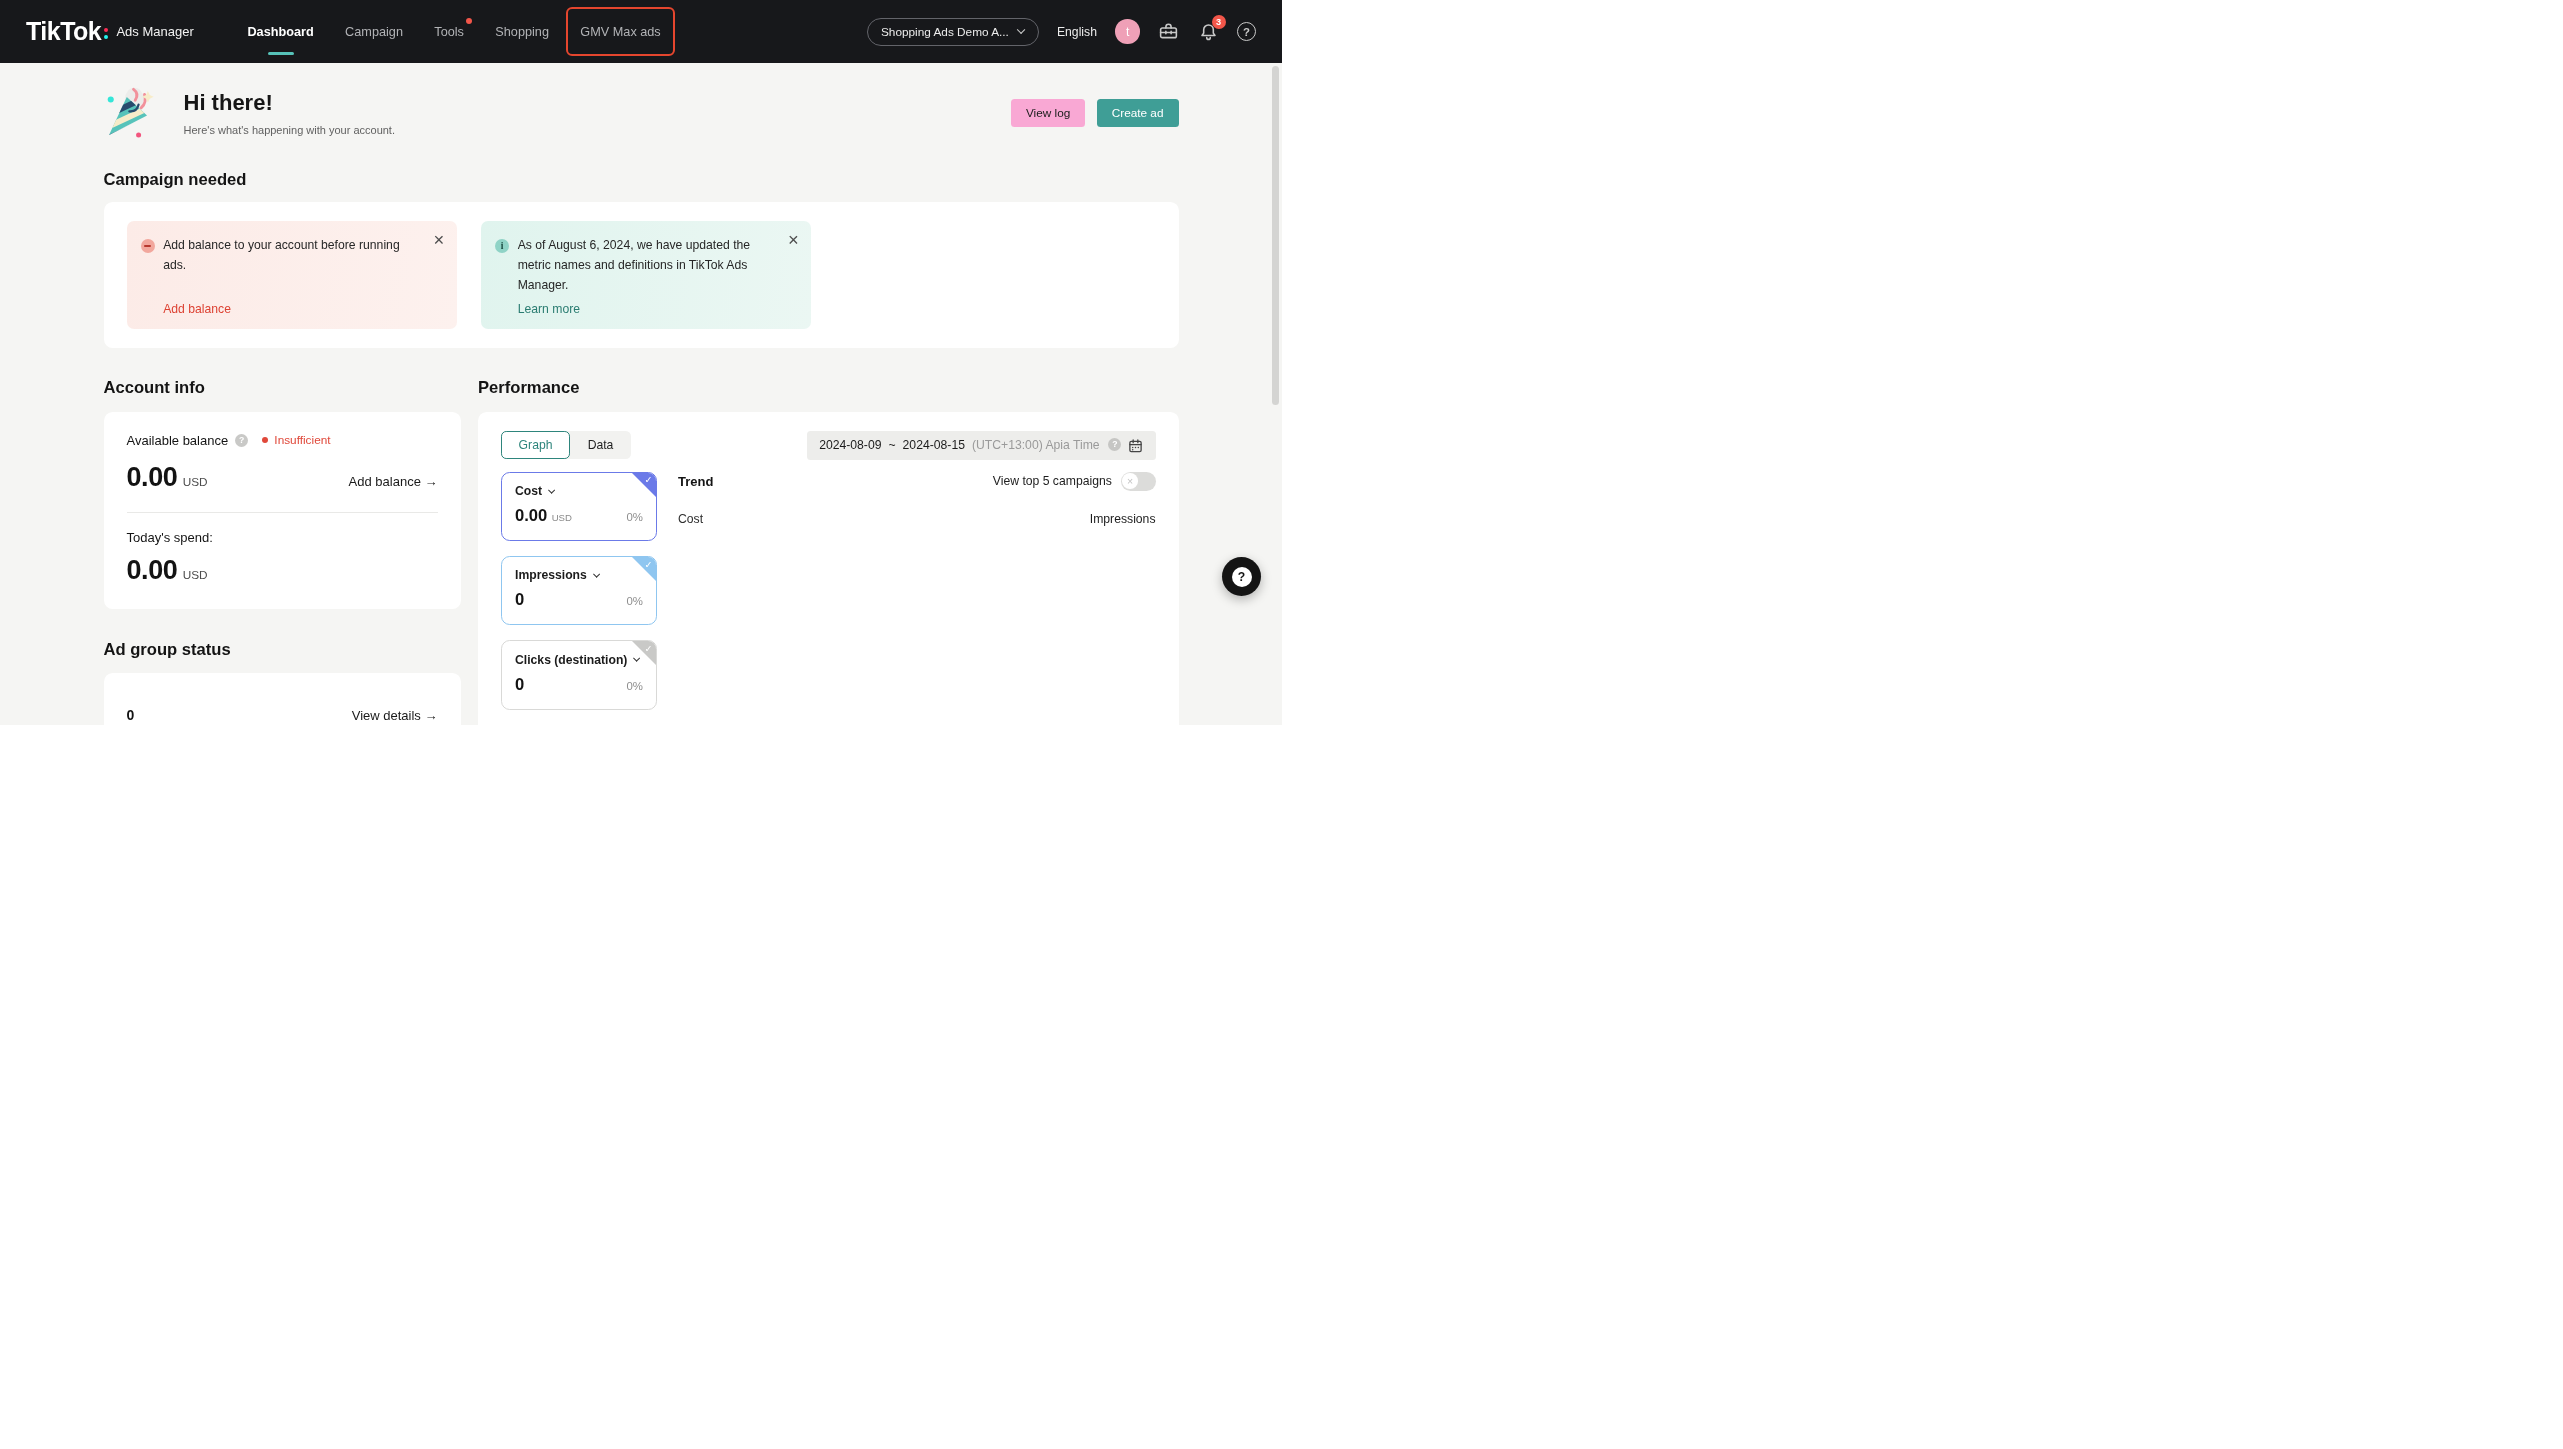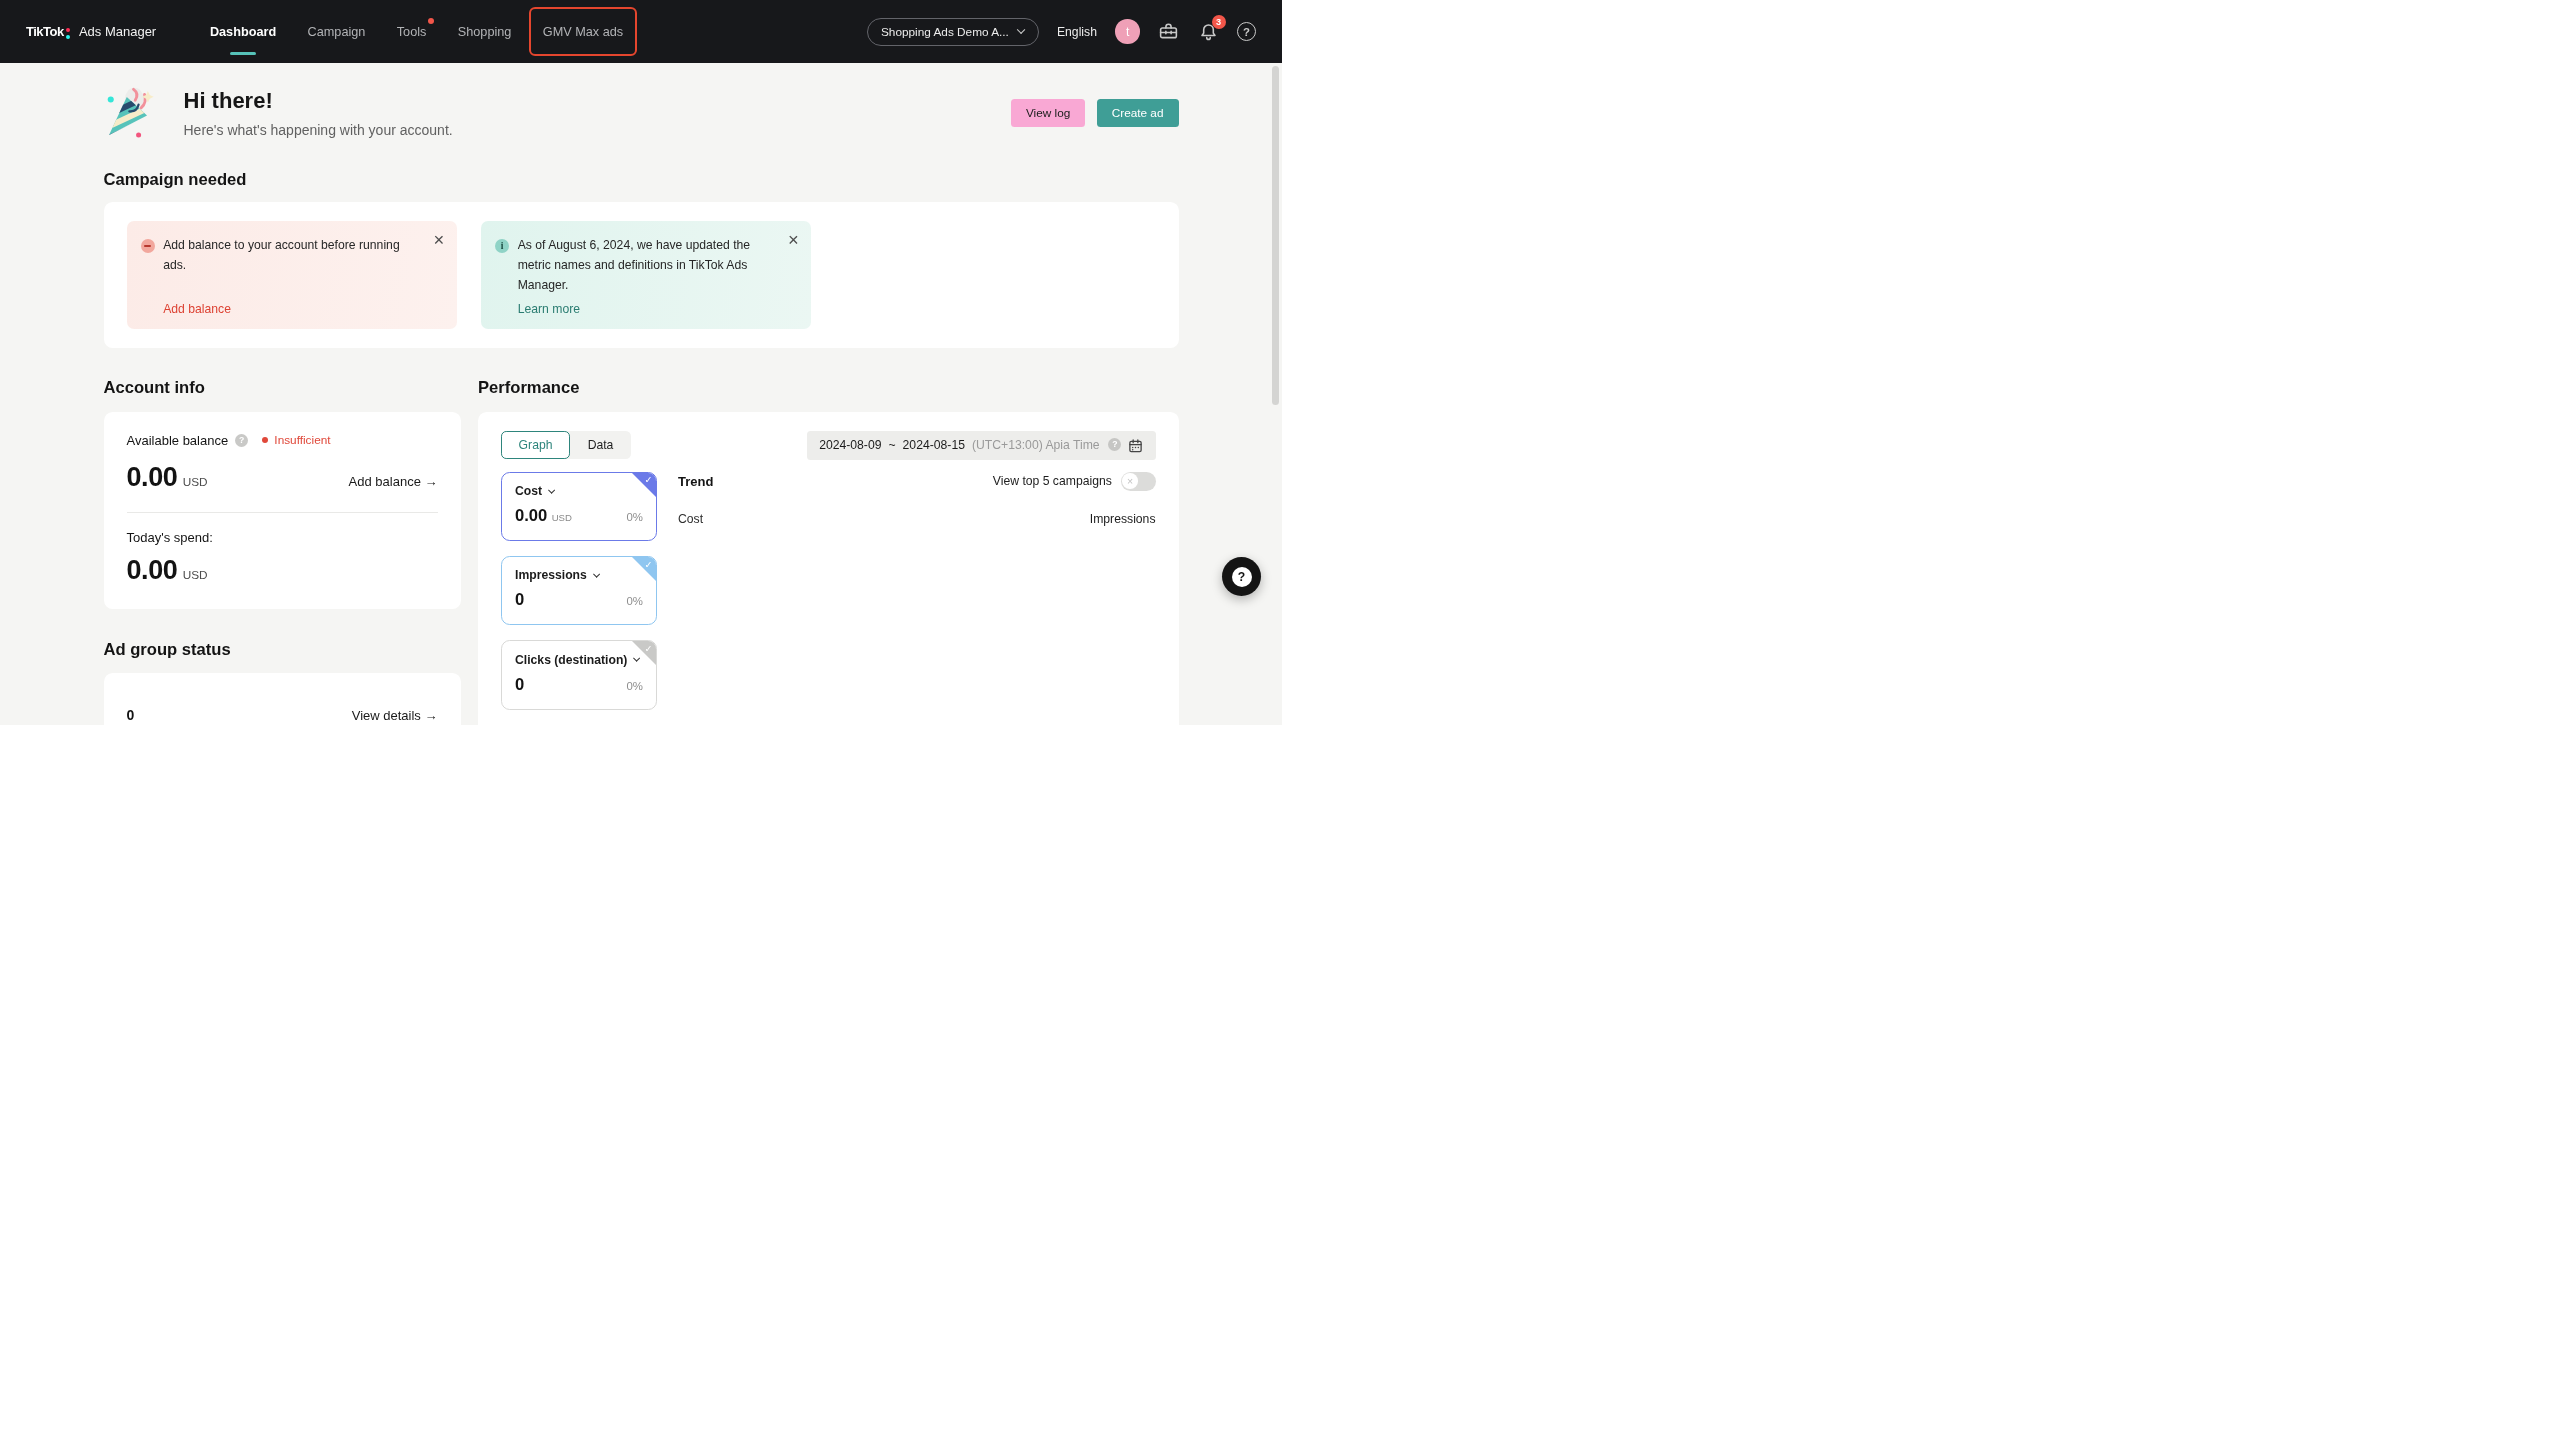--- a/index.html
+++ b/index.html
@@ -3,21 +3,21 @@
 <meta charset="utf-8">
 <style>
   * { margin:0; padding:0; box-sizing:border-box; }
   html,body { width:1282px; height:725px; overflow:hidden; }
   body { font-family:"Liberation Sans","DejaVu Sans",sans-serif; font-size:12.2px; color:#141414; }
   .page { position:relative; width:1282px; height:725px; background:#f5f5f3; overflow:hidden; }
 
   
   header { display:flex; align-items:center; height:63px; background:#17181b; padding:0 26px; color:#fff; position:relative; z-index:5; }
   .brand { display:flex; align-items:center; cursor:pointer; }
-  .brand-name { font-size:13px; font-weight:800; letter-spacing:-0.5px;text-align:right; }
+  .brand-name { font-size:25px; font-weight:800; letter-spacing:-0.5px;text-align:right; }
   .brand-colon { display:inline-flex; flex-direction:column; gap:3.5px; margin:3.5px 2.6px 0 2.6px; }
   .brand-colon i { width:3.9px; height:3.9px; border-radius:50%; display:block; }
   .dot-red { background:#fe2c55; }
   .dot-cyan { background:#25f4ee; }
   .brand-suffix { font-size:13px; color:#f2f2f2; margin-left:6.1px; font-weight:400; }
   nav.menu { display:flex; align-items:stretch; height:100%; margin-left:38px; }
   .nav-item { position:relative; display:flex; align-items:center; padding:0 15.7px; font-size:12.7px; color:#b2b3b6; cursor:pointer; }
   .nav-item.active { color:#fff; font-weight:700; }
   .nav-underline { position:absolute; bottom:7.9px; left:50%; transform:translateX(-50%); width:26px; height:3.5px; border-radius:1.7px; background:#56c2b9; }
   .tools-dot { position:absolute; top:18.4px; right:7.9px; width:6.1px; height:6.1px; border-radius:50%; background:#f2564a; }
@@ -29,21 +29,21 @@
   .avatar { width:24.5px; height:24.5px; border-radius:50%; background:#efa0b7; color:#fff; display:flex; align-items:center; justify-content:center; font-size:12.2px; cursor:pointer; }
   .icon-btn { position:relative; display:flex; cursor:pointer; }
   .badge { position:absolute; top:-6.1px; right:-7px; min-width:14px; height:14px; padding:0 3.5px; border-radius:7px; background:#f2564a; color:#fff; font-size:9.2px; font-weight:700; display:flex; align-items:center; justify-content:center; }
   .q-circle { width:19px; height:19px; border:1.5px solid #c9c9c9; border-radius:50%; display:flex; align-items:center; justify-content:center; font-size:11.4px; font-weight:700; color:#c9c9c9; }
 
   
   main { width:1075px; margin:0 auto; padding-top:23px; }
   .hero { display:flex; align-items:center; }
   .hero-text { margin-left:26px; }
   .hero-title { font-size:22px; font-weight:800; color:#161616; }
-  .hero-sub { margin-top:7.9px; font-size:14px; color:#616161;text-align:right; }
+  .hero-sub { margin-top:7.9px; font-size:11px; color:#616161;text-align:right; }
   .hero-actions { margin-left:auto; display:flex; gap:11.4px; }
   .btn { height:28px; padding:0 15px; border-radius:3.5px; font-size:11.8px; display:flex; align-items:center; cursor:pointer; border:none; font-family:inherit; }
   .btn-secondary { background:#f9a8d4; color:#202020; }
   .btn-primary { background:#3f9e96; color:#fff; }
 
   .section-h { font-size:16.6px; font-weight:800; color:#141414; }
   .attention-h { margin-top:30px; }
 
   .alerts-wrap { margin-top:12.2px; background:#fff; border-radius:8.7px; padding:19px 23px; display:flex; gap:24.5px; }
   .alert { width:330px; min-height:107px; border-radius:7px; padding:15px 14px 13px; display:flex; position:relative; }

